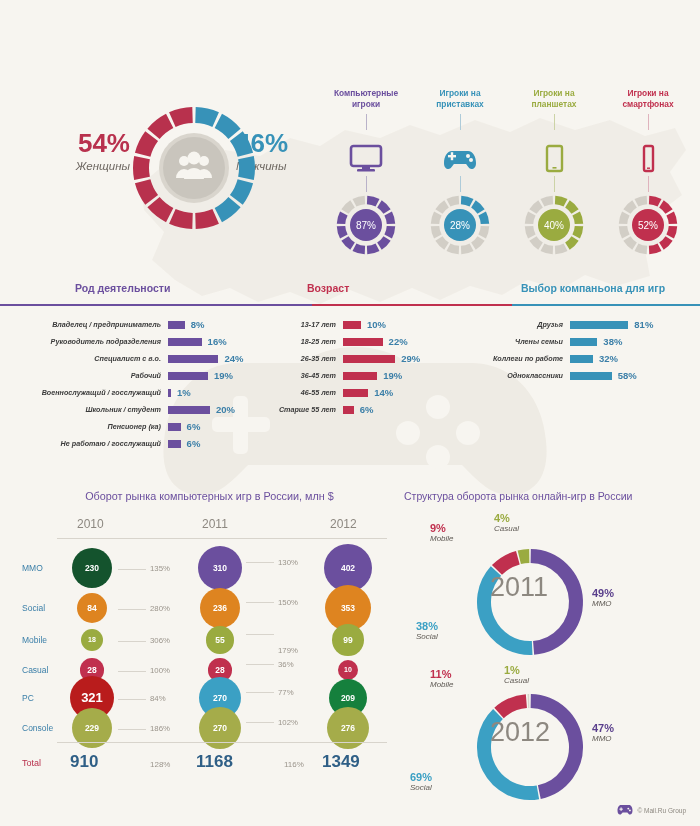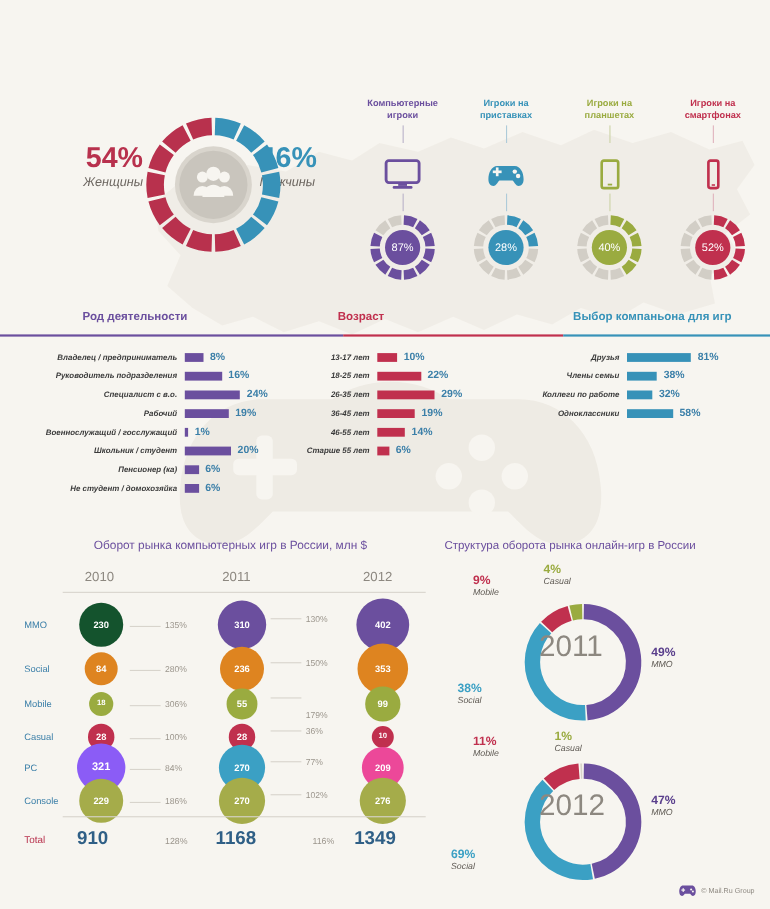--- a/index.html
+++ b/index.html
@@ -342,21 +342,21 @@
           <div class="name" style="width: 160px;">Школьник / студент</div>
           <div class="bar" style="width: 42px; background: rgb(107, 79, 158);"></div>
           <div class="val" style="color: rgb(59, 127, 168);">20%</div>
         </div>
         <div class="row">
           <div class="name" style="width: 160px;">Пенсионер (ка)</div>
           <div class="bar" style="width: 12.6px; background: rgb(107, 79, 158);"></div>
           <div class="val" style="color: rgb(59, 127, 168);">6%</div>
         </div>
         <div class="row">
-          <div class="name" style="width: 160px;">Не студент / домохозяйка</div>
+          <div class="name" style="width: 160px;">Не работаю / госслужащий</div>
           <div class="bar" style="width: 12.6px; background: rgb(107, 79, 158);"></div>
           <div class="val" style="color: rgb(59, 127, 168);">6%</div>
         </div>
       </div>
     <div class="rows" id="rows-age" style="left:258px; top:34px;">
         <div class="row">
           <div class="name" style="width: 85px;">13-17 лет</div>
           <div class="bar" style="width: 18px; background: rgb(192, 48, 78);"></div>
           <div class="val" style="color: rgb(59, 127, 168);">10%</div>
         </div>
@@ -446,23 +446,23 @@
         <div style="position: absolute; height: 1px; background: rgb(216, 212, 204); left: 96px; width: 28px; top: 151px;"></div>
         <div class="growth" style="left: 256px; top: 156px;">179%</div>
         <div style="position: absolute; height: 1px; background: rgb(216, 212, 204); left: 224px; width: 28px; top: 144px;"></div>
         <div class="bub" style="width: 23.7092px; height: 23.7092px; left: 58.1454px; top: 168.145px; background: rgb(192, 48, 78); font-size: 8.5px;">28</div>
         <div class="bub" style="width: 23.7092px; height: 23.7092px; left: 186.145px; top: 168.145px; background: rgb(192, 48, 78); font-size: 8.5px;">28</div>
         <div class="bub" style="width: 20.2048px; height: 20.2048px; left: 315.898px; top: 169.898px; background: rgb(192, 48, 78); font-size: 7px;">10</div>
         <div class="growth" style="left: 128px; top: 176px;">100%</div>
         <div style="position: absolute; height: 1px; background: rgb(216, 212, 204); left: 96px; width: 28px; top: 181px;"></div>
         <div class="growth" style="left: 256px; top: 170px;">36%</div>
         <div style="position: absolute; height: 1px; background: rgb(216, 212, 204); left: 224px; width: 28px; top: 174px;"></div>
-        <div class="bub" style="width: 44.4886px; height: 44.4886px; left: 47.7557px; top: 185.756px; background: #8b5cf6; font-size: 10px;">321</div>
+        <div class="bub" style="width: 44.4886px; height: 44.4886px; left: 47.7557px; top: 185.756px; background: #b91c1c; font-size: 13px;">321</div>
         <div class="bub" style="width: 42.0447px; height: 42.0447px; left: 176.978px; top: 186.978px; background: rgb(59, 160, 196); font-size: 8.5px;">270</div>
-        <div class="bub" style="width: 38.7944px; height: 38.7944px; left: 306.603px; top: 188.603px; background: #ec4899; font-size: 8.5px;">209</div>
+        <div class="bub" style="width: 38.7944px; height: 38.7944px; left: 306.603px; top: 188.603px; background: #15803d; font-size: 8.5px;">209</div>
         <div class="growth" style="left: 128px; top: 204px;">84%</div>
         <div style="position: absolute; height: 1px; background: rgb(216, 212, 204); left: 96px; width: 28px; top: 209px;"></div>
         <div class="growth" style="left: 256px; top: 198px;">77%</div>
         <div style="position: absolute; height: 1px; background: rgb(216, 212, 204); left: 224px; width: 28px; top: 202px;"></div>
         <div class="bub" style="width: 39.9068px; height: 39.9068px; left: 50.0466px; top: 218.047px; background: rgb(165, 172, 74); font-size: 8.5px;">229</div>
         <div class="bub" style="width: 42.0447px; height: 42.0447px; left: 176.978px; top: 216.978px; background: rgb(165, 172, 74); font-size: 8.5px;">270</div>
         <div class="bub" style="width: 42.3436px; height: 42.3436px; left: 304.828px; top: 216.828px; background: rgb(165, 172, 74); font-size: 8.5px;">276</div>
         <div class="growth" style="left: 128px; top: 234px;">186%</div>
         <div style="position: absolute; height: 1px; background: rgb(216, 212, 204); left: 96px; width: 28px; top: 239px;"></div>
         <div class="growth" style="left: 256px; top: 228px;">102%</div>

